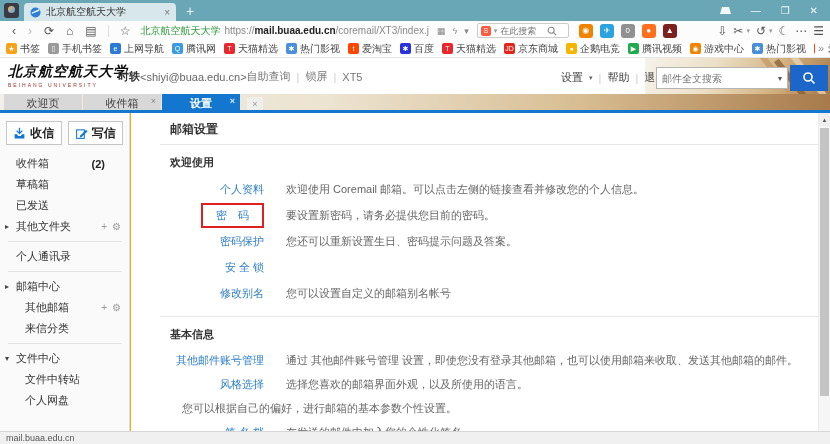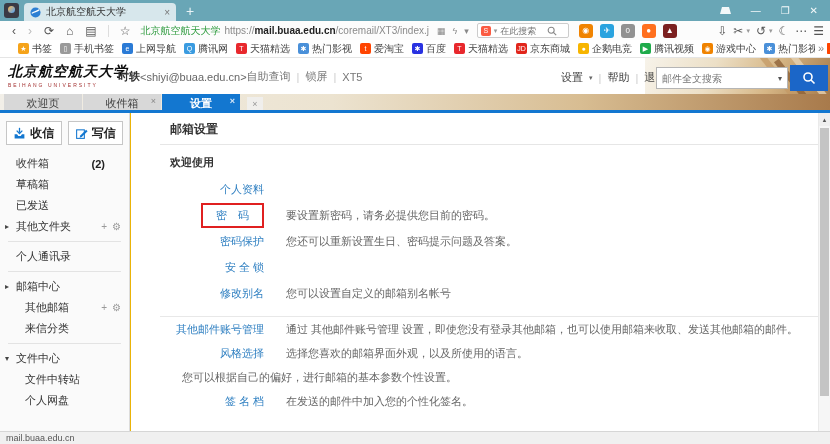--- a/index.html
+++ b/index.html
@@ -29,21 +29,21 @@
   .qsearch { width:92px; height:15px; border:1px solid #ccc; border-radius:2px; display:flex; align-items:center; padding:0 3px; gap:3px; background:#fff; }
   .qs-eng { width:10px; height:10px; border-radius:2px; color:#fff; font-size:7px; display:flex; align-items:center; justify-content:center; flex-shrink:0; }
   .qs-dd { font-size:7px; color:#999; }
   .qsearch input { border:none; outline:none; width:44px; font-size:9px; color:#999; font-family:"Liberation Sans",sans-serif; }
   .ext { display:flex; gap:7px; margin-left:10px; align-items:center; }
   .ext-ic { width:14px; height:14px; border-radius:3px; color:#fff; font-size:8px; display:flex; align-items:center; justify-content:center; }
   .tools { margin-left:auto; display:flex; align-items:center; gap:6px; color:#555; font-size:12px; }
   .tools .dd { font-size:7px; color:#999; margin-left:-3px; }
 
   
-  .bmbar { position:absolute; top:40px; left:0; right:0; height:18px; background:#fff; border-bottom:1px solid #e5e5e5; display:flex; align-items:center; padding-left:18px; gap:8px; font-size:10px; color:#444; overflow:hidden; white-space:nowrap; }
+  .bmbar { position:absolute; top:40px; left:0; right:0; height:18px; background:#fff; border-bottom:1px solid #e5e5e5; display:flex; align-items:center; padding-left:6px; gap:8px; font-size:10px; color:#444; overflow:hidden; white-space:nowrap; }
   .bm { display:flex; align-items:center; gap:3px; flex-shrink:0; }
   .bm-ic { width:11px; height:11px; border-radius:2px; color:#fff; font-size:7px; display:flex; align-items:center; justify-content:center; flex-shrink:0; }
   .bm-ovf { position:absolute; right:3px; top:2px; color:#888; font-size:11px; background:#fff; padding:0 3px; }
 
   
   .chrome { position:absolute; top:58px; left:0; right:0; height:54px; background:#fff; }
   .photo { position:absolute; top:0; right:0; width:185px; height:54px; background:linear-gradient(115deg,#f7f3ea 0%,#ecdfc6 35%,#d6b685 65%,#9f7344 100%); overflow:hidden; }
   .pencil { position:absolute; width:6px; height:80px; transform:rotate(-38deg); opacity:.75; }
   .p1 { background:#c49a66; right:40px; top:-10px; }
   .p2 { background:#8a5c33; right:26px; top:-6px; }
@@ -355,39 +355,41 @@
       </div>
   </div>
 
   <div class="content">
     <div class="ctitle">邮箱设置</div>
 
     <div class="csech">欢迎使用</div>
     <div class="sec1">
       <div class="crow">
         <span class="clabel">个人资料</span>
+        <span class="cdesc">欢迎使用 Coremail 邮箱。可以点击左侧的链接查看并修改您的个人信息。</span>
       </div>
       <div class="crow">
         <span class="clabel"><span class="hlwrap"><span style="color:#2e7fc1">密　码</span></span></span>
         <span class="cdesc">要设置新密码，请务必提供您目前的密码。</span>
       </div>
       <div class="crow">
         <span class="clabel">密码保护</span>
         <span class="cdesc">您还可以重新设置生日、密码提示问题及答案。</span>
       </div>
       <div class="crow">
         <span class="clabel">安 全 锁</span>
       </div>
       <div class="crow">
         <span class="clabel">修改别名</span>
         <span class="cdesc">您可以设置自定义的邮箱别名帐号</span>
       </div>
     </div>
 
     <div class="secdiv"></div>
+    <div class="csech">基本信息</div>
     <div class="sec2">
       <div class="crow">
         <span class="clabel">其他邮件账号管理</span>
         <span class="cdesc">通过 其他邮件账号管理 设置，即使您没有登录其他邮箱，也可以使用邮箱来收取、发送其他邮箱的邮件。</span>
       </div>
       <div class="crow">
         <span class="clabel">风格选择</span>
         <span class="cdesc">选择您喜欢的邮箱界面外观，以及所使用的语言。</span>
       </div>
       <div class="crow">

